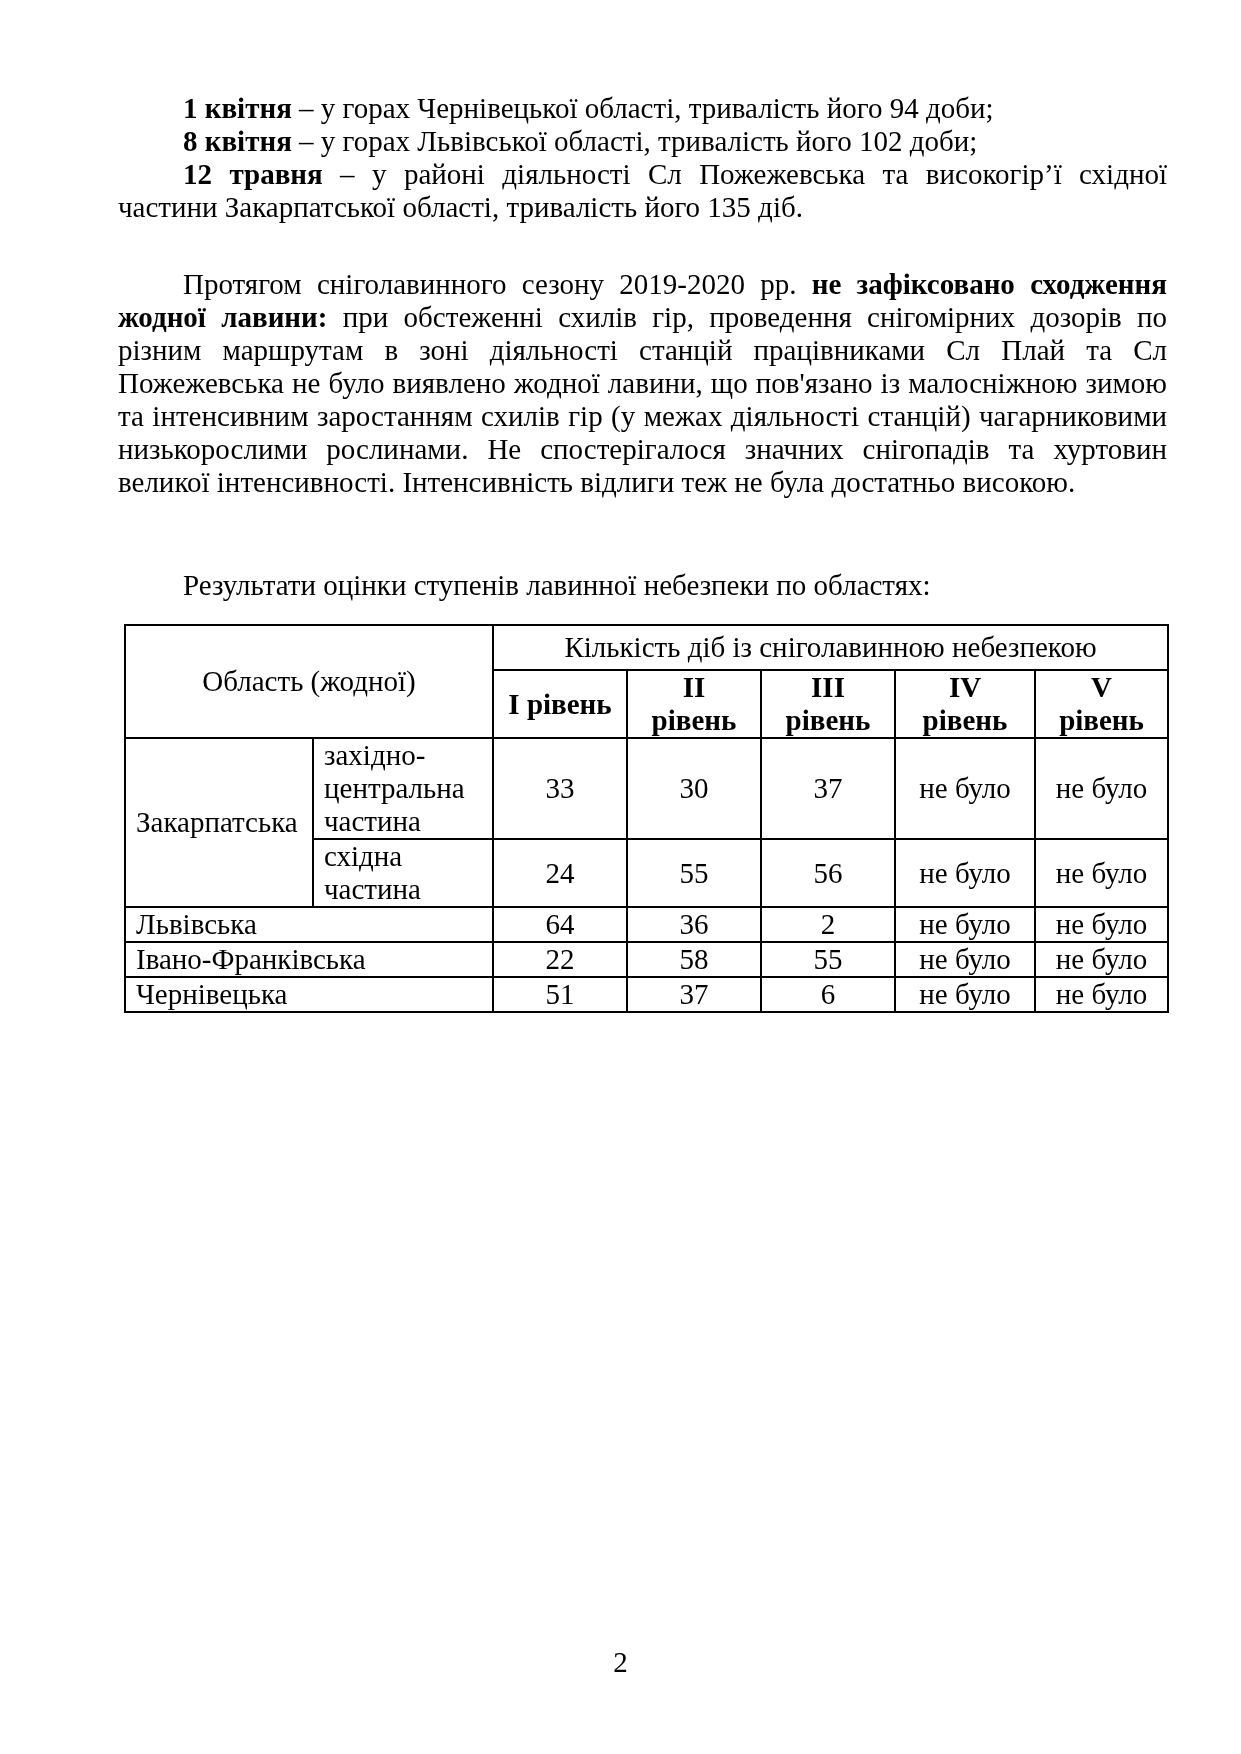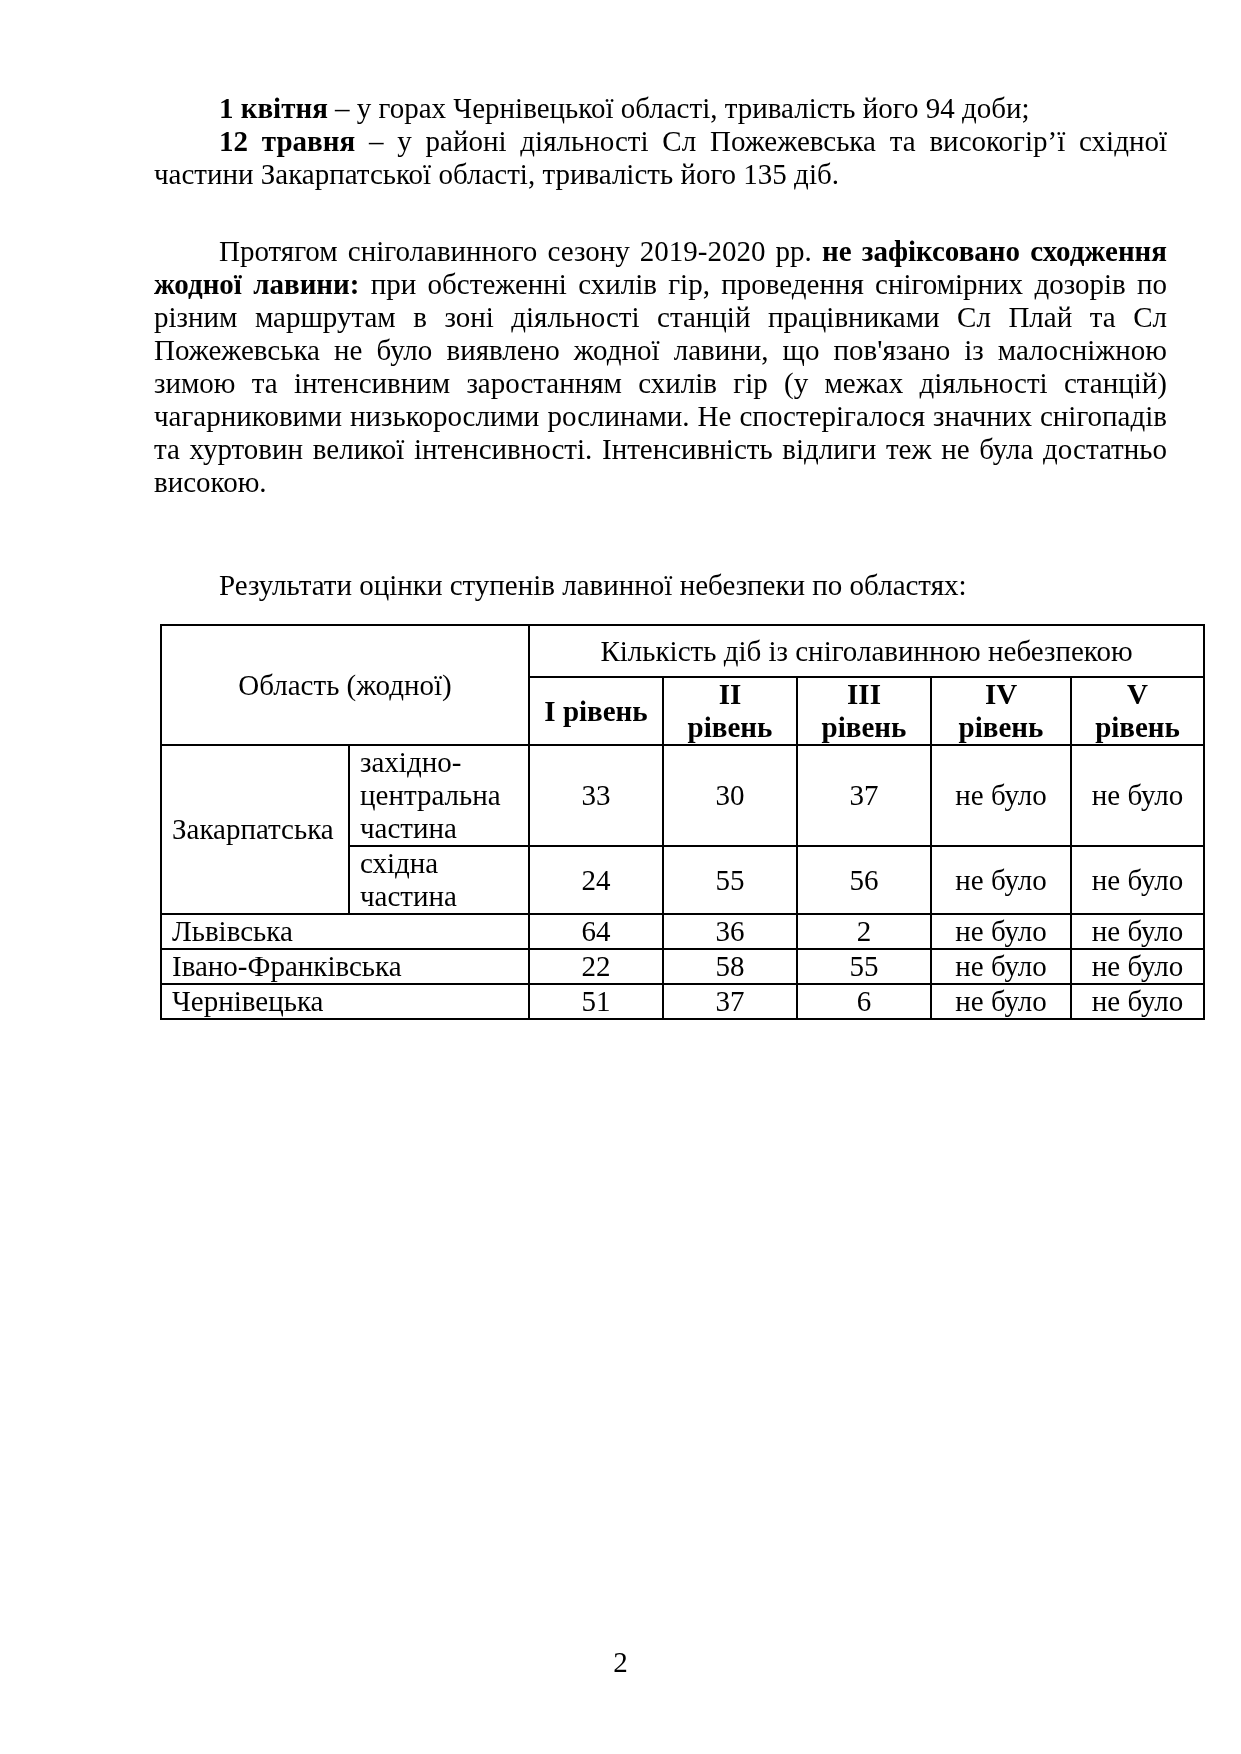--- a/index.html
+++ b/index.html
@@ -7,21 +7,20 @@
   body {
     width: 1241px; height: 1754px;
     position: relative;
     font-family: "Liberation Serif", "DejaVu Serif", serif;
     color: #000000;
     overflow: hidden;
   }
   .page {
     position: absolute; inset: 0;
     background: #ffffff;
-    padding-left: 36px;
   }
   .content {
     padding: 92px 74px 0 118px;
     font-size: 29px;
     line-height: 33px;
   }
   .para {
     text-align: justify;
     text-indent: 65px;
   }
@@ -41,21 +40,21 @@
   .danger-table td {
     border: 2px solid #000000;
     vertical-align: middle;
     padding: 0 4px;
   }
   .danger-table .c { text-align: center; }
   .danger-table .left { text-align: left; padding-left: 10px; }
   .danger-table .lvl { font-weight: bold; }
   .danger-table .lvl div { white-space: nowrap; }
   .danger-table .nowrap { white-space: nowrap; }
-  tr.h1row td { height: 52px; }
+  tr.h1row td { height: 45px; }
   tr.h2row td { height: 68px; }
   tr.r-zak-west td { height: 100px; margin-top: 31px; }
   tr.r-zak-east td { height: 68px; }
   tr.r-single td { height: 35px; }
 
   .footer {
     position: absolute;
     top: 1646px;
     left: 0; right: 0;
     text-align: center;
@@ -64,20 +63,21 @@
   }
 </style>
 </head>
 <body>
 
 <div class="page">
   <div class="content">
 
     <p class="para"><span class="b">1 квітня</span><span> – у горах Чернівецької області, тривалість його 94 доби;</span></p>
 
+    <p class="para"><span class="b">8 квітня</span><span> – у горах Львівської області, тривалість його 102 доби;</span></p>
 
 
     <p class="para"><span class="b">12 травня</span><span> – у районі діяльності Сл Пожежевська та високогір’ї східної частини Закарпатської області, тривалість його 135 діб.</span></p>
 
     <p class="para season-para"><span>Протягом сніголавинного сезону 2019-2020 рр. </span><span class="b">не зафіксовано сходження жодної лавини:</span><span> при обстеженні схилів гір, проведення снігомірних дозорів по різним маршрутам в зоні діяльності станцій працівниками Сл Плай та Сл Пожежевська не було виявлено жодної лавини, що пов'язано із малосніжною зимою та інтенсивним заростанням схилів гір (у межах діяльності станцій) чагарниковими низькорослими рослинами. Не спостерігалося значних снігопадів та хуртовин великої інтенсивності. Інтенсивність відлиги теж не була достатньо високою.</span></p>
 
     <p class="para table-intro">Результати оцінки ступенів лавинної небезпеки по областях:</p>
 
     <table class="danger-table">
       <colgroup>

